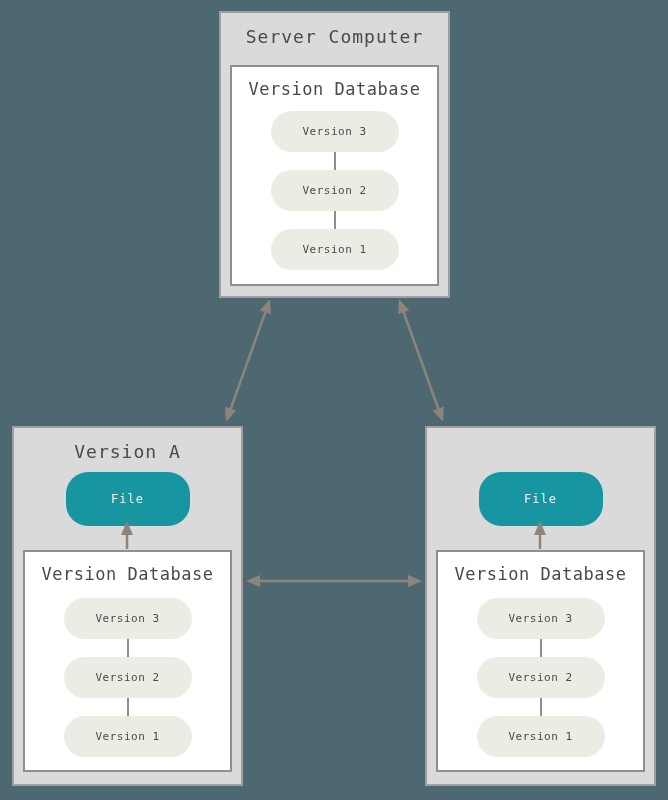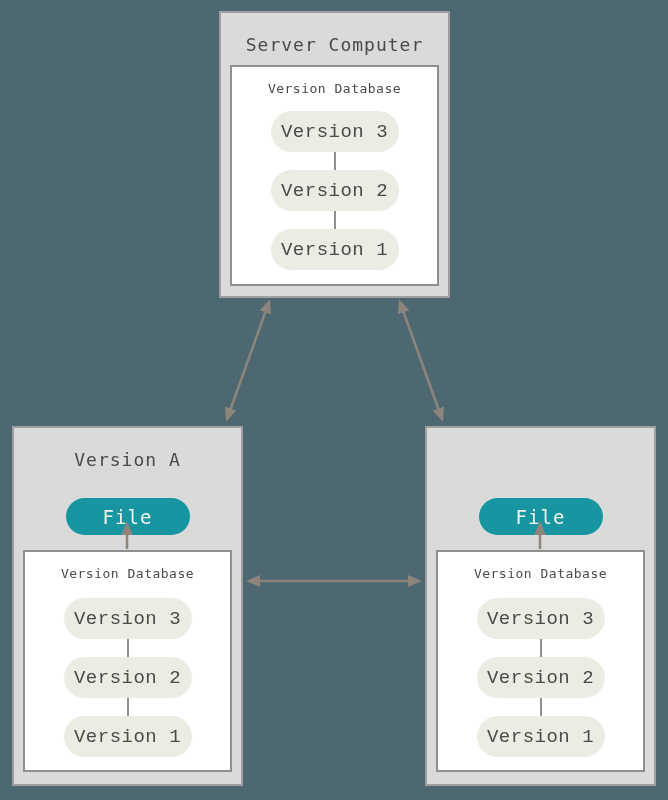--- a/index.html
+++ b/index.html
@@ -25,63 +25,62 @@
   .computer-box{
     position:absolute;
     background:var(--box-fill);
     border:2px solid var(--box-border);
     box-sizing:border-box;
   }
   #server-box{left:219px;top:11px;width:231px;height:287px;}
   #computer-a-box{left:12px;top:426px;width:231px;height:360px;}
   #computer-b-box{left:425px;top:426px;width:231px;height:360px;}
   .box-title{
-    padding-top:21px;
+    padding-top:13px;
     text-align:center;
     font-size:18px;
     line-height:22px;
     letter-spacing:1px;
     color:var(--text);
   }
   .db-box{
     position:absolute;
     left:9px;width:209px;
     background:var(--db-fill);
     border:2px solid var(--db-border);
     box-sizing:border-box;
     display:flex;flex-direction:column;align-items:center;
   }
   #server-box .db-box{top:52px;height:221px;}
   #computer-a-box .db-box, #computer-b-box .db-box{top:122px;height:222px;}
   .db-title{
     margin-top:11px;
-    font-size:13px;line-height:22px;
+    font-size:17px;line-height:22px;
     letter-spacing:0.5px;
     text-align:center;
   }
   #server-box .db-title{margin-bottom:11px;}
   #computer-a-box .db-title, #computer-b-box .db-title{margin-bottom:13px;}
   .version-pill{
     width:128px;height:41px;border-radius:21px;
     background:var(--version-pill-fill);
     display:flex;align-items:center;justify-content:center;
-    font-size:19px;letter-spacing:0.5px;color:var(--text);
+    font-size:11px;letter-spacing:0.5px;color:var(--text);
     flex:0 0 auto;
-    font-family:Liberation Mono, monospace;
   }
   .pill-connector{
     width:2px;height:18px;background:var(--connector);flex:0 0 auto;
   }
   .file-pill{
     position:absolute;top:44px;left:50%;transform:translateX(-50%);
-    width:124px;height:37px;border-radius:22px;
+    width:124px;height:54px;border-radius:22px;
     background:var(--file-pill-fill);
     color:var(--file-pill-text);
     display:flex;align-items:center;justify-content:center;
-    font-size:19px;letter-spacing:1px;margin-top:26px;
+    font-size:12px;letter-spacing:1px;
   }
   #arrows-layer{position:absolute;left:0;top:0;width:668px;height:800px;pointer-events:none;}
   .arrow-line{stroke:var(--arrow);stroke-width:2.5px;}
   #arrowhead path{fill:var(--arrow);}
 </style>
 </head>
 <body>
 
 <div class="computer-box" id="server-box">
   <div class="box-title">Server Computer</div>

